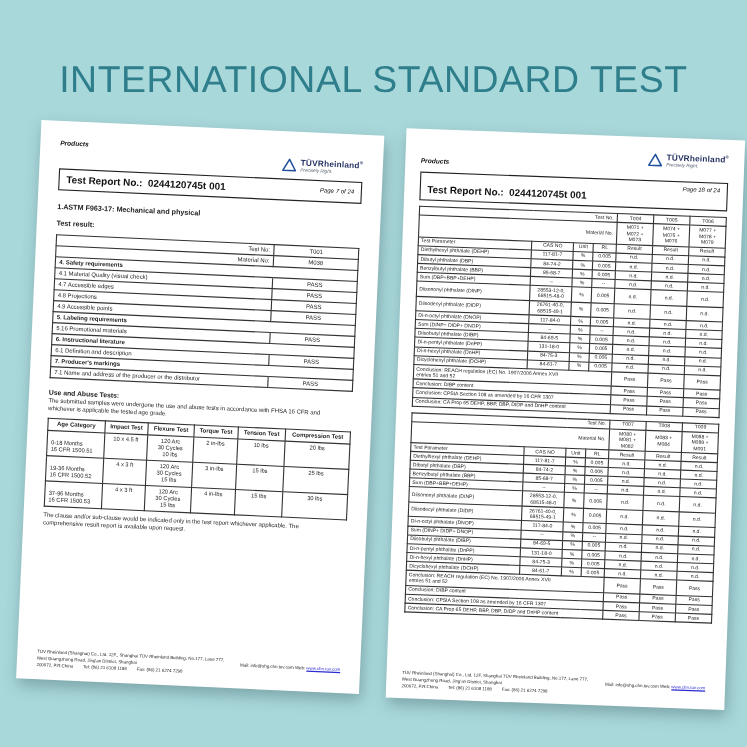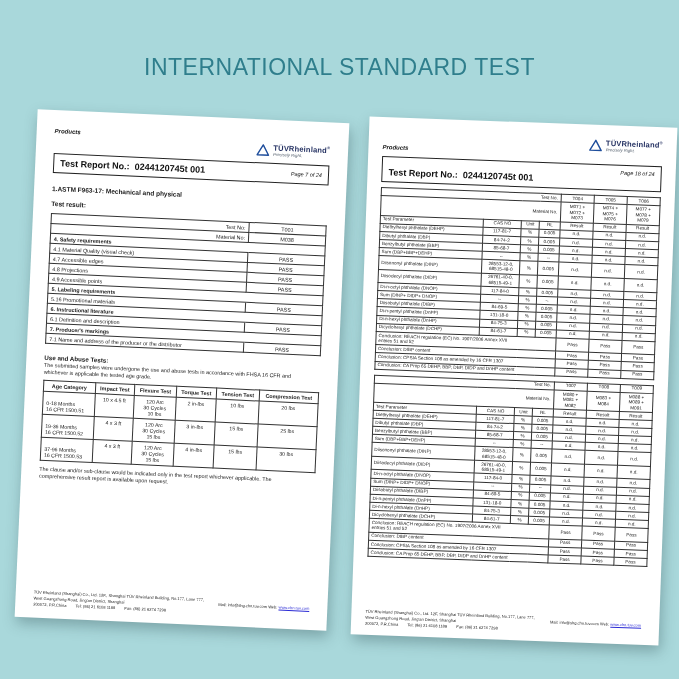--- a/index.html
+++ b/index.html
@@ -1,21 +1,21 @@
 <!DOCTYPE html>
 <html><head>
 <meta charset="utf-8">
 <style>
   * { margin:0; padding:0; box-sizing:border-box; }
   html,body { width:679px; height:679px; overflow:hidden; }
   body { background:#a9d8db; font-family:"Liberation Sans", sans-serif; color:#222; position:relative; }
 
   .main-title {
     position:absolute; top:54px; left:0; width:679px; text-align:center;
-    font-size:23px; letter-spacing:0.5px; color:#2f7e8c; font-weight:400;
+    font-size:34px; letter-spacing:0.5px; color:#2f7e8c; font-weight:400;
   }
 
   .page {
     position:absolute; background:#ffffff;
     box-shadow:2px 6px 14px rgba(40,70,75,0.35);
     overflow:hidden;
   }
   .page-left  { left:26px;  top:116px; width:312px; height:508px; transform:rotate(2.6deg); padding:18px 18px 14px 18px; }
   .page-right { left:360px; top:122px; width:308px; height:518px; transform:rotate(2.1deg); padding:14px 14px 12px 14px; }
 

